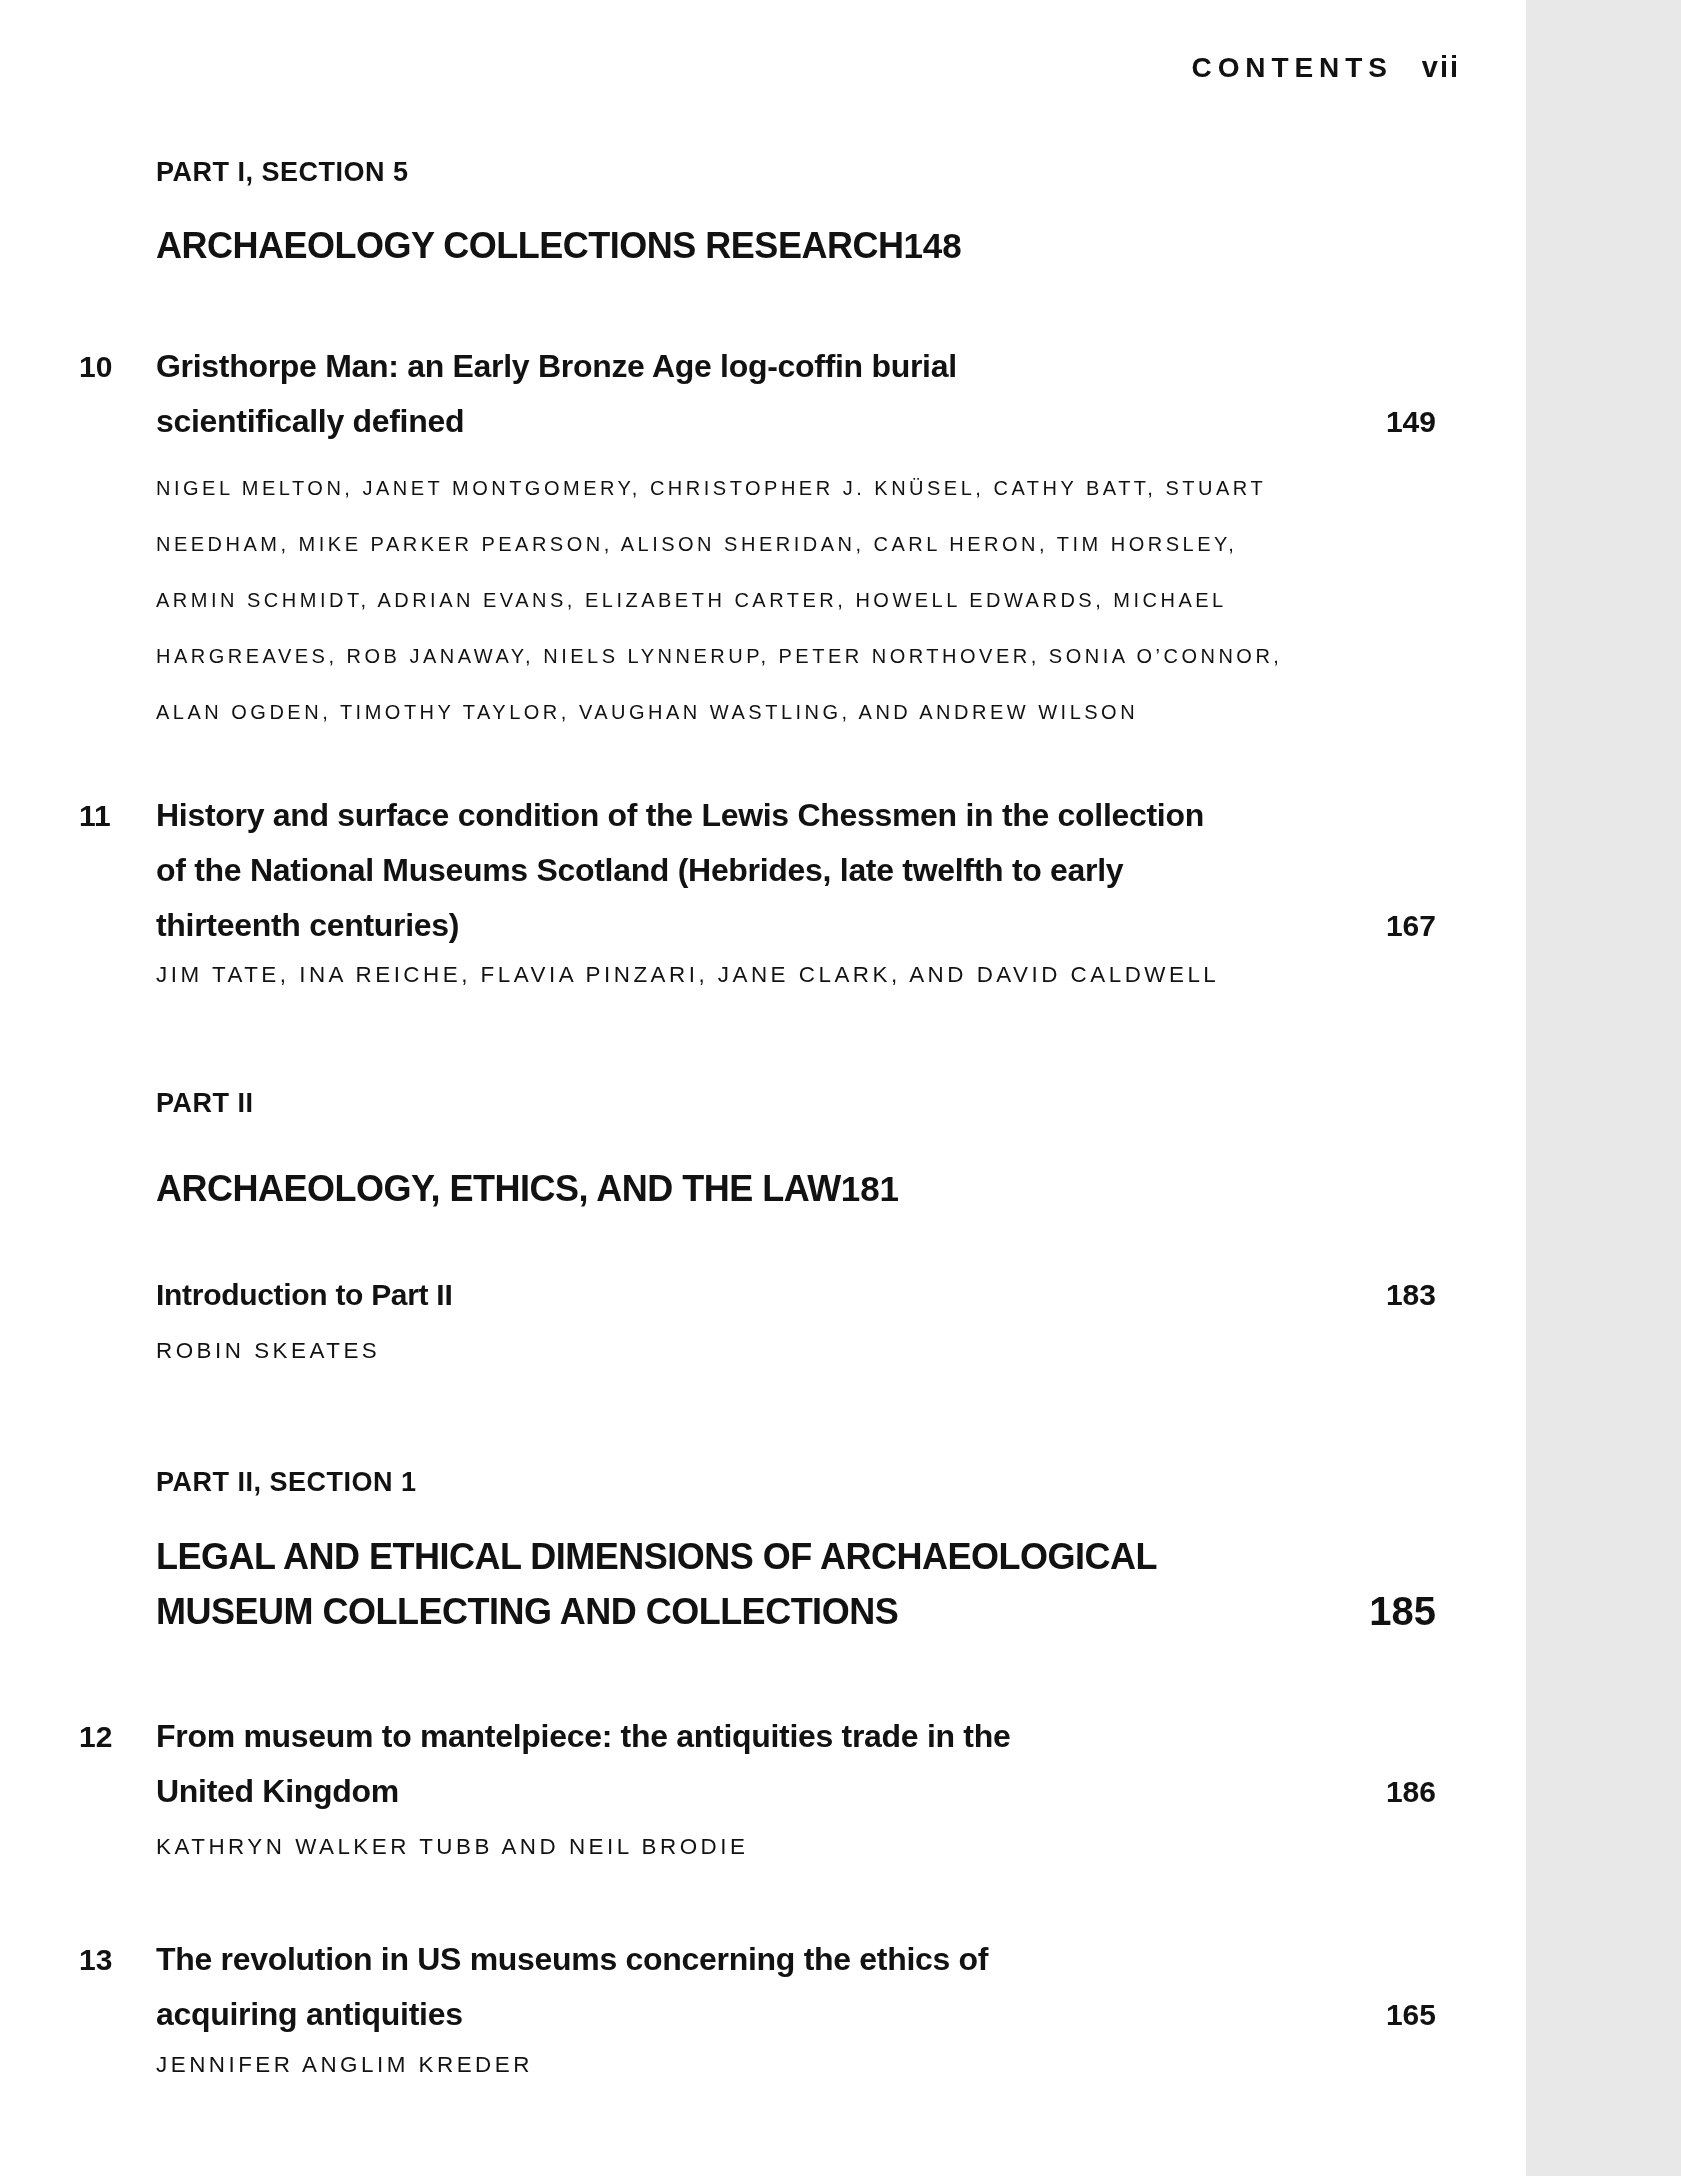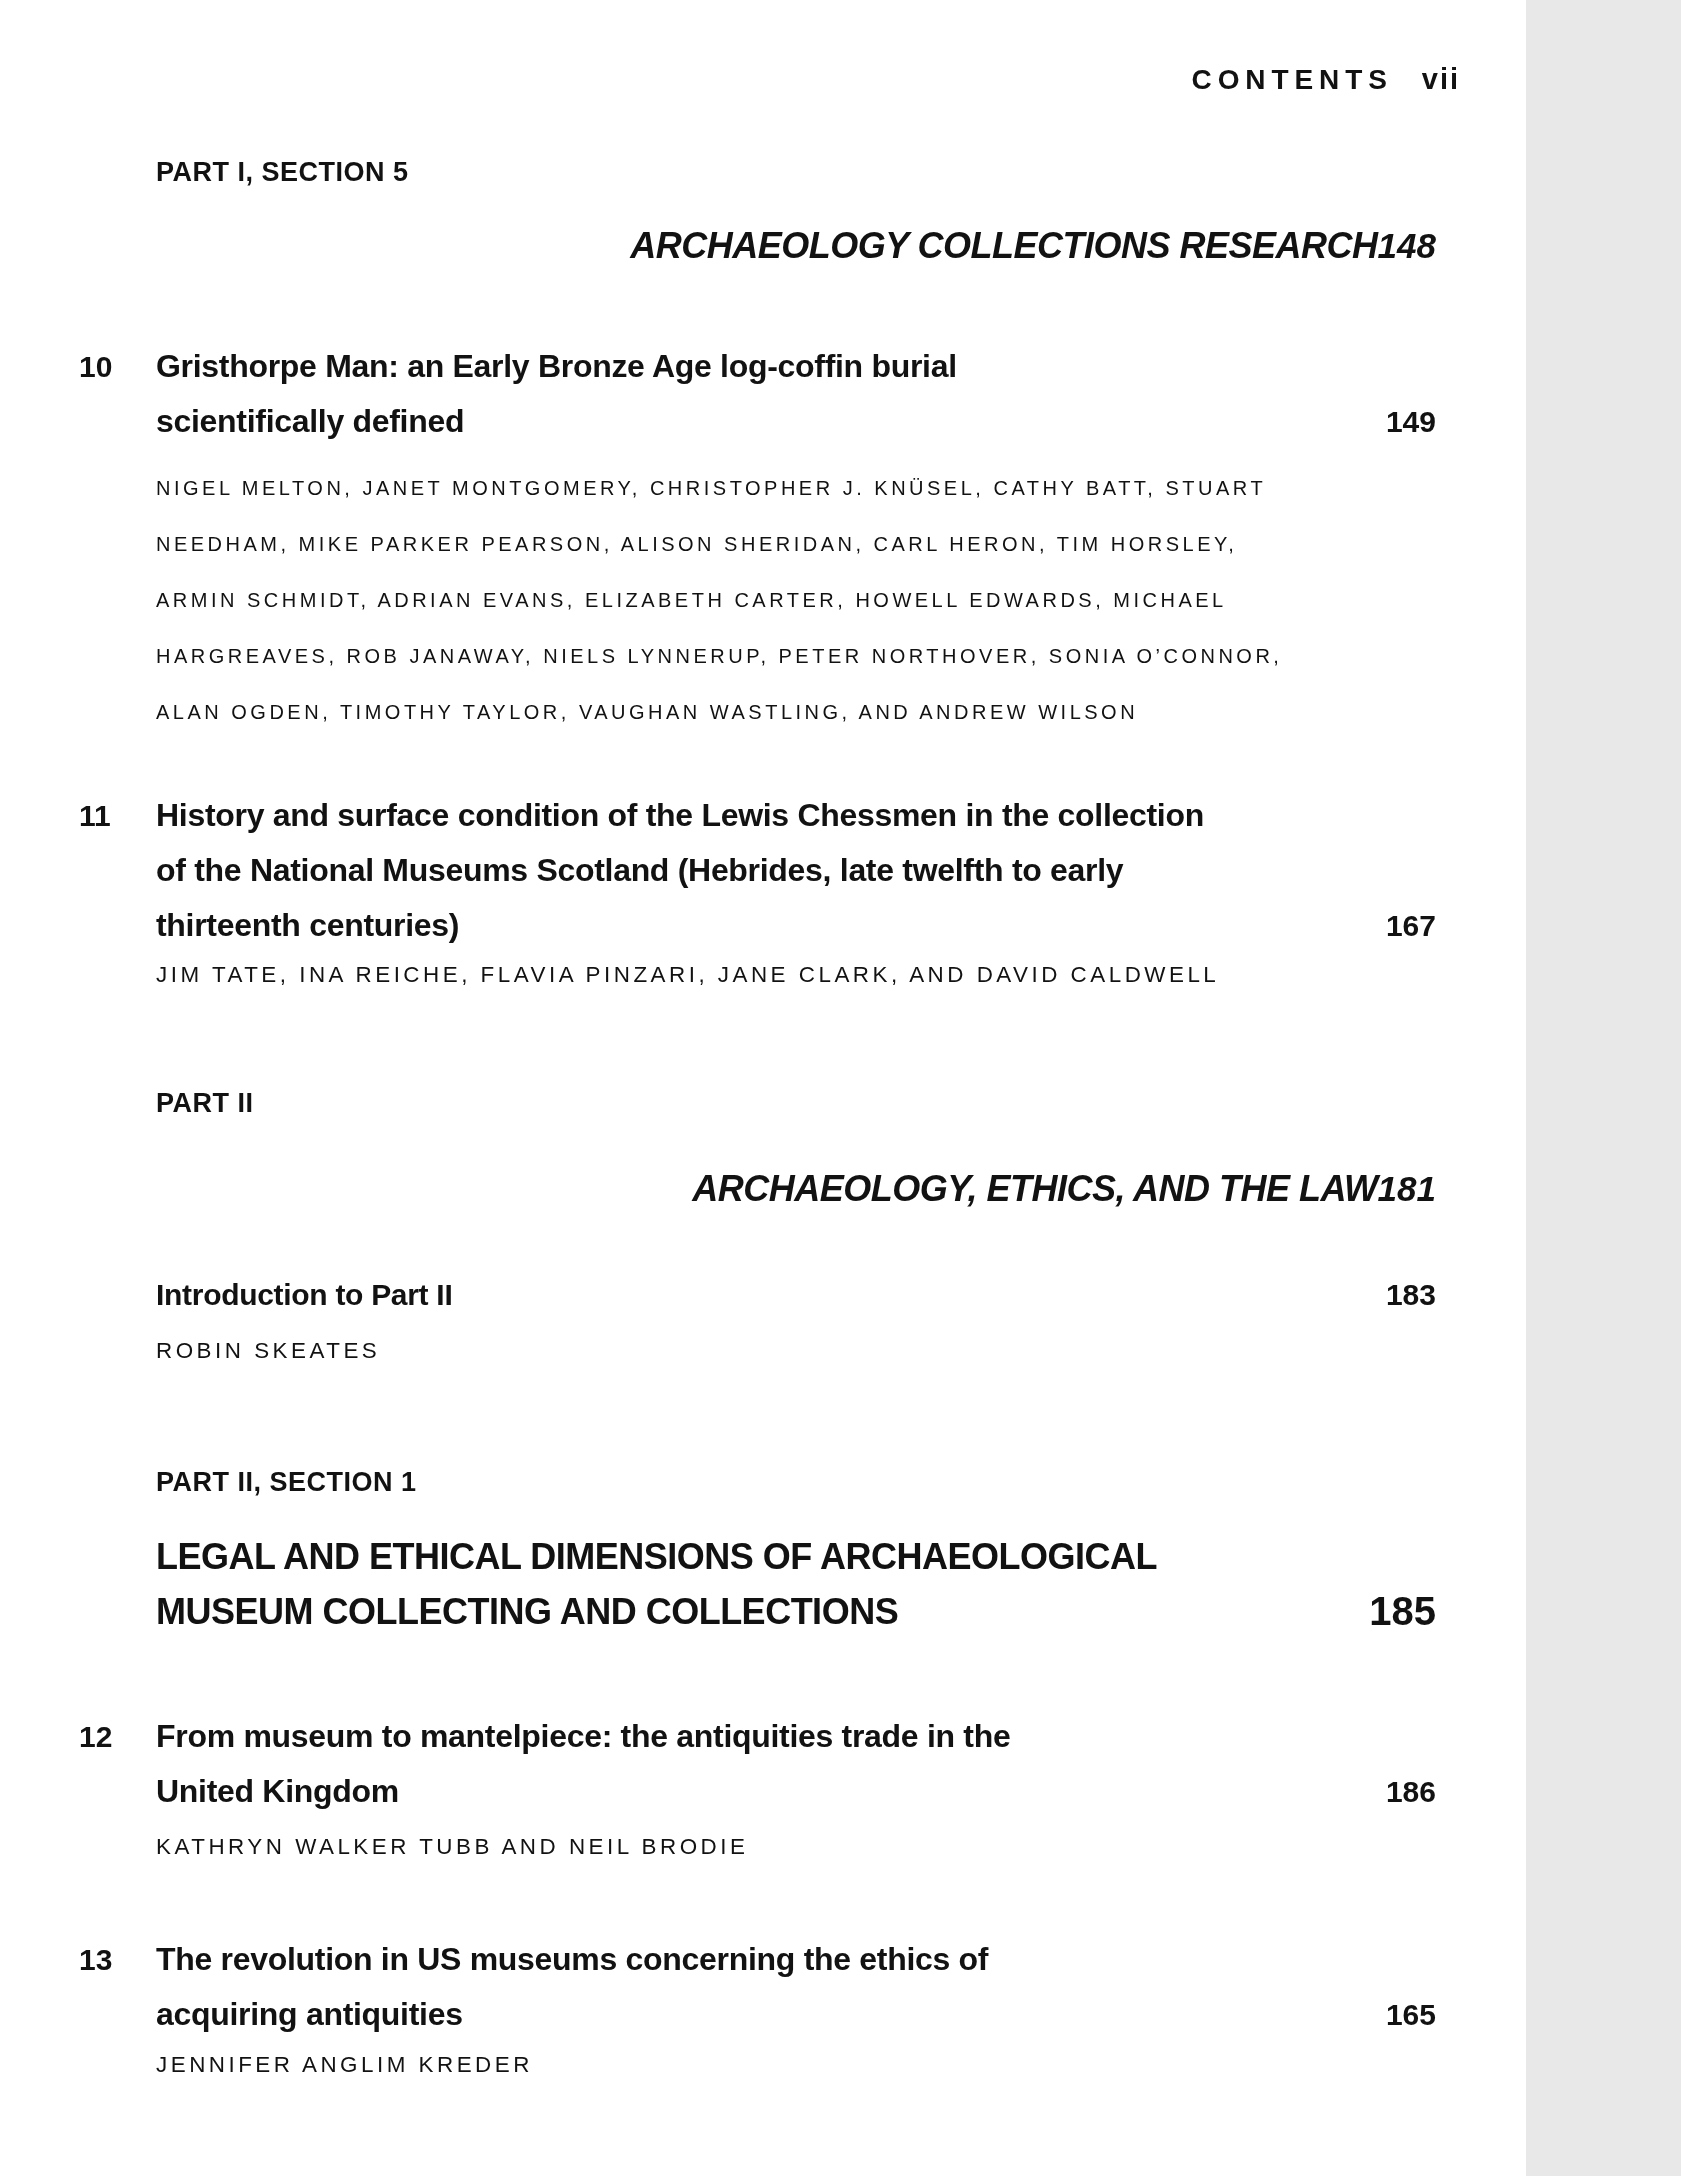--- a/index.html
+++ b/index.html
@@ -14,32 +14,32 @@
   }
   .abs{position:absolute;}
 
   
   .page-header{
     top:51px; right:66px;
     display:flex; align-items:baseline;
     font-weight:700;
   }
   .hdr-title{font-size:28px; letter-spacing:5.9px;}
-  .hdr-roman{font-size:29px; letter-spacing:2px; margin-left:29px;margin-top:12px;}
+  .hdr-roman{font-size:29px; letter-spacing:2px; margin-left:29px;}
 
   
   .sec-label{
     left:156px; right:90px;
     font-size:27px; font-weight:700; letter-spacing:0.5px;
   }
 
   
   .sec-heading{
     left:156px; right:90px;
-    display:flex; justify-content:flex-end; align-items:baseline;font-style:italic;
+    display:flex; justify-content:flex-start; align-items:baseline;
   }
   .sec-heading .h-title{font-size:36px; font-weight:700; letter-spacing:-0.5px;}
   .sec-heading .h-page{font-size:35px; font-weight:700;}
 
   
   .sec-heading-block{left:156px; right:90px;}
   .sec-heading-block .h-line{font-size:36px; font-weight:700; letter-spacing:-0.5px; line-height:55px;}
   .sec-heading-block .h-page-abs{
     position:absolute; right:0; bottom:0;
     font-size:40px; font-weight:700; line-height:55px;

